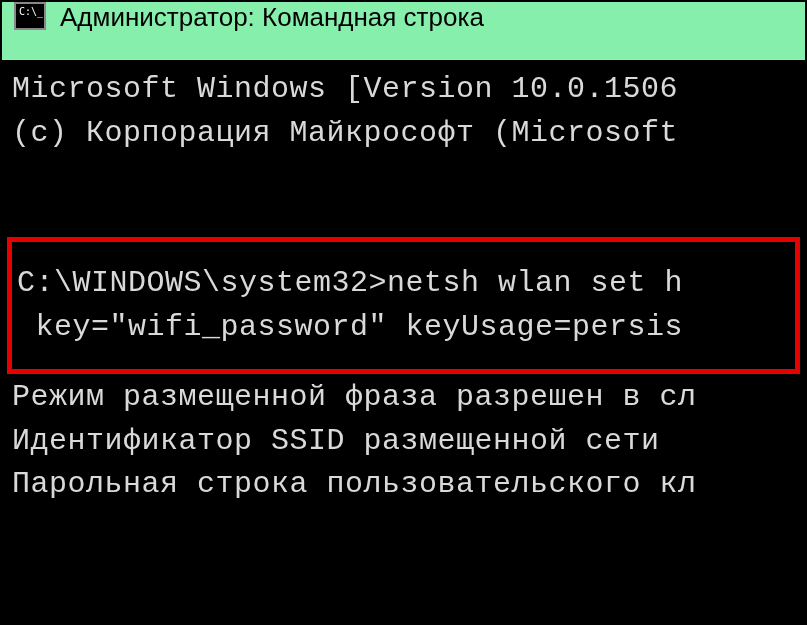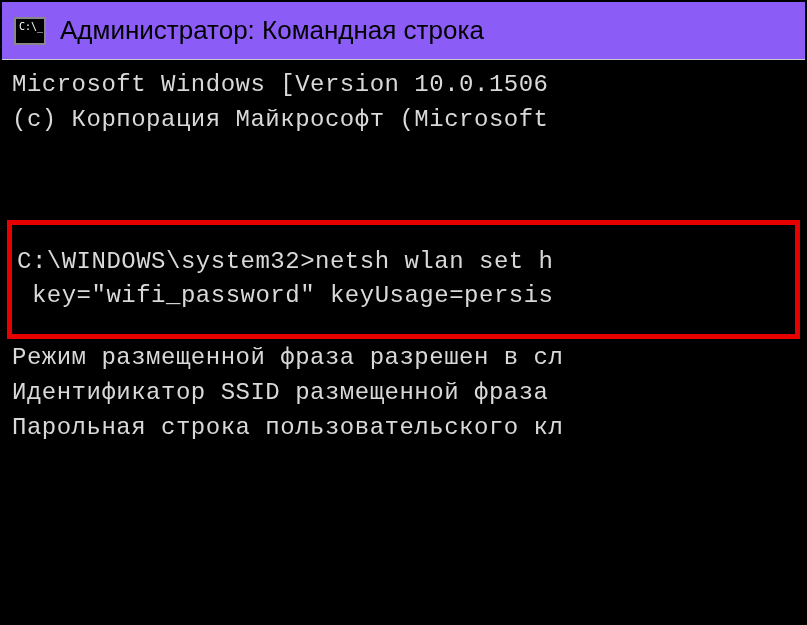--- a/index.html
+++ b/index.html
@@ -17,23 +17,23 @@
     .window {
       width: 100%;
       height: 100%;
       border: 2px solid #000;
       background: #fff;
       display: flex;
       flex-direction: column;
     }
     .titlebar {
       height: 58px;
-      background: #8b5cf6;
+      background: #86efac;
       display: flex;
-      align-items: center;
+      align-items: flex-start;
       padding: 0 12px;
       gap: 14px;
       border-bottom: 1px solid #ccc;
     }
     .app-icon {
       width: 32px;
       height: 28px;
       background: #000;
       border: 2px solid #888;
       position: relative;
@@ -52,21 +52,21 @@
       font-size: 26px;
       color: #000;
       font-family: 'Segoe UI', Arial, sans-serif;
       font-weight: 400;
     }
     .terminal {
       flex: 1;
       background: #000;
       color: #d9d9d9;
       padding: 8px 10px;
-      font-size: 24px;
+      font-size: 30px;
       line-height: 1.45;
       overflow: hidden;
       font-family: Consolas, 'Courier New', monospace;
       letter-spacing: 0.5px;
     }
     .terminal-line {
       white-space: pre;
       overflow: hidden;
     }
     .highlight-box {
@@ -88,16 +88,16 @@
   </div>
   <div class="terminal">
     <div class="terminal-line">Microsoft Windows [Version 10.0.1506</div>
     <div class="terminal-line">(с) Корпорация Майкрософт (Microsoft</div>
     <div class="spacer"></div>
     <div class="highlight-box">
       <div class="terminal-line">C:\WINDOWS\system32&gt;netsh wlan set h</div>
       <div class="terminal-line"> key="wifi_password" keyUsage=persis</div>
     </div>
     <div class="terminal-line">Режим размещенной фраза разрешен в сл</div>
-    <div class="terminal-line">Идентификатор SSID размещенной фраза </div>
+    <div class="terminal-line">Идентификатор SSID размещенной сети </div>
     <div class="terminal-line">Парольная строка пользовательского кл</div>
   </div>
 </div>
 
 </body></html>

